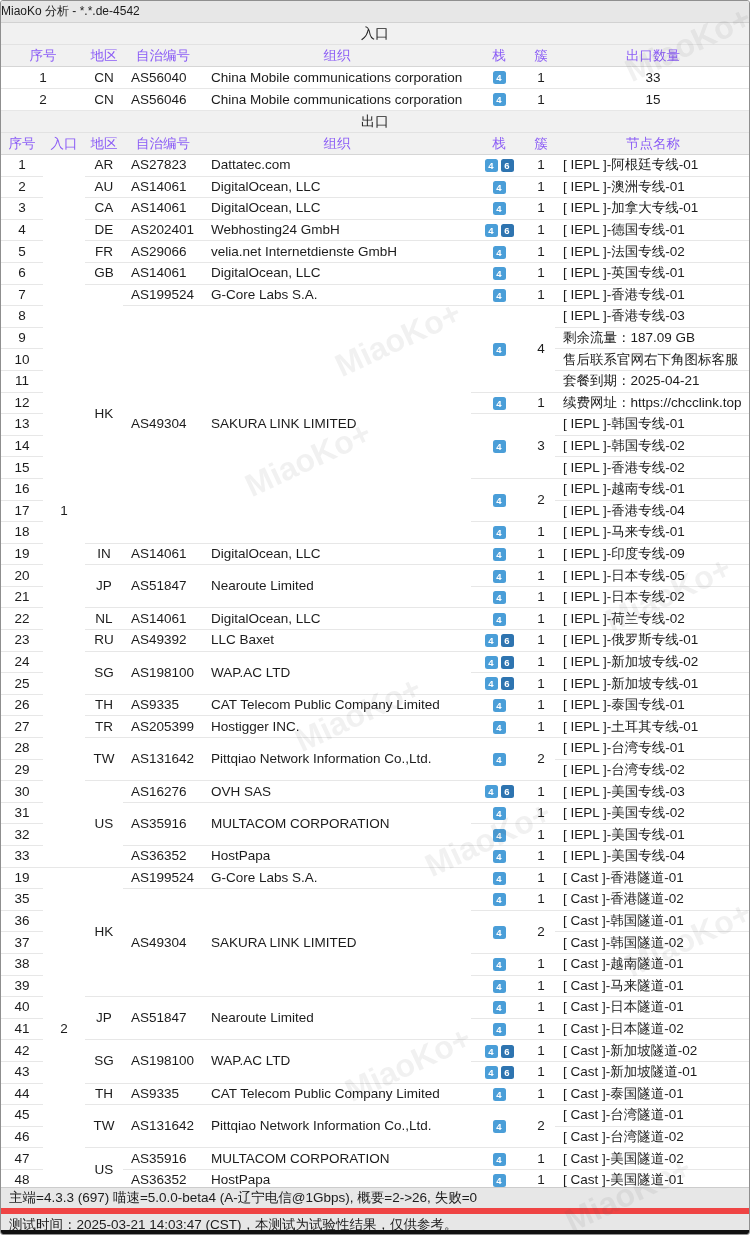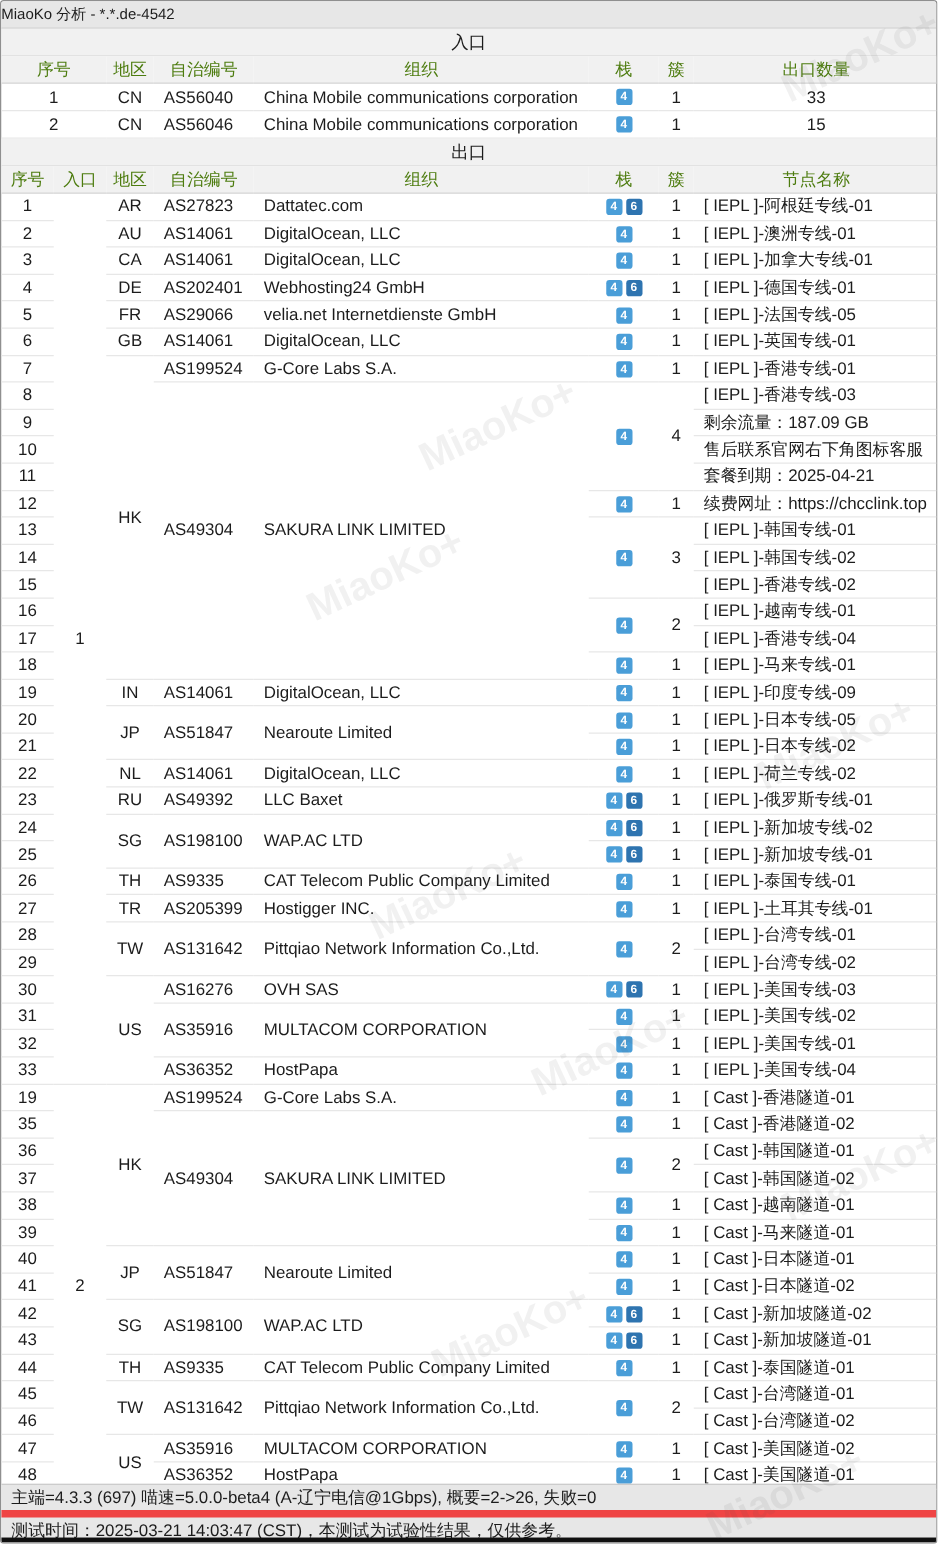--- a/index.html
+++ b/index.html
@@ -15,21 +15,21 @@
   .secbar{
     height:21px;line-height:21px;text-align:center;background:#f1f1f1;
     font-size:14px;border-bottom:1px solid #e2e2e2;
   }
   table{border-collapse:collapse;table-layout:fixed;width:100%;}
   th,td{
     padding:0;margin:0;font-size:13.5px;font-weight:normal;white-space:nowrap;
     border-bottom:1px solid #e7e7e7;text-align:center;vertical-align:middle;
     color:#1c1c1c;line-height:20px;
   }
-  thead th{background:#f1f1f1;border-bottom:1px solid #d6d6d6;color:#4d7c0f;height:21px;}
+  thead th{background:#f1f1f1;border-bottom:1px solid #d6d6d6;color:#8b5cf6;height:21px;}
   #entry-table td{height:21px;}
   #exit-table{height:1059px;}
   .c-asn,.c-org,.c-node{text-align:left;padding-left:8px;}
   .c-node{overflow:visible;}
   .badge{
     display:inline-block;min-width:13px;height:13px;line-height:14px;
     border-radius:2.5px;color:#fff;font-size:9.5px;font-weight:bold;
     margin:0 1.5px;vertical-align:middle;text-align:center;
   }
   .footer{
@@ -157,21 +157,21 @@
           <td class="c-cluster">1</td>
           <td class="c-node">[ IEPL ]-德国专线-01</td>
         </tr>
         <tr>
           <td class="c-no">5</td>
           <td class="c-region">FR</td>
           <td class="c-asn">AS29066</td>
           <td class="c-org">velia.net Internetdienste GmbH</td>
           <td class="c-stack"><span class="badge" style="background: rgb(74, 158, 216);">4</span></td>
           <td class="c-cluster">1</td>
-          <td class="c-node">[ IEPL ]-法国专线-05</td>
+          <td class="c-node">[ IEPL ]-法国专线-02</td>
         </tr>
         <tr>
           <td class="c-no">6</td>
           <td class="c-region">GB</td>
           <td class="c-asn">AS14061</td>
           <td class="c-org">DigitalOcean, LLC</td>
           <td class="c-stack"><span class="badge" style="background: rgb(74, 158, 216);">4</span></td>
           <td class="c-cluster">1</td>
           <td class="c-node">[ IEPL ]-英国专线-01</td>
         </tr>

